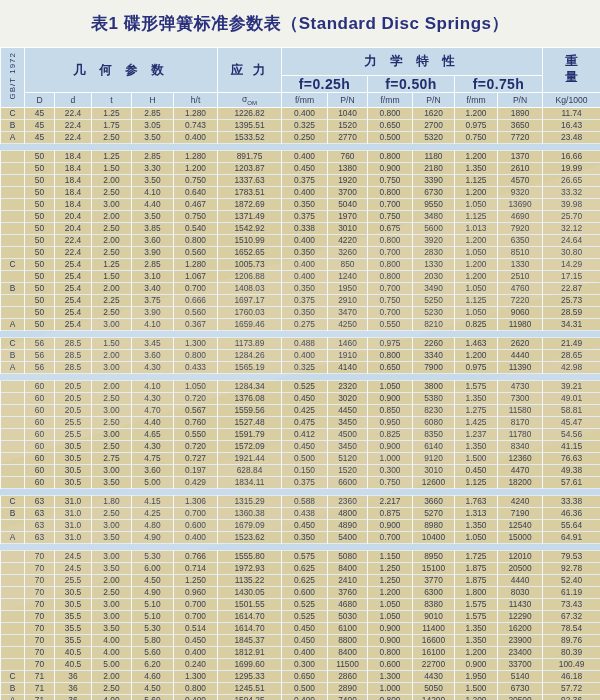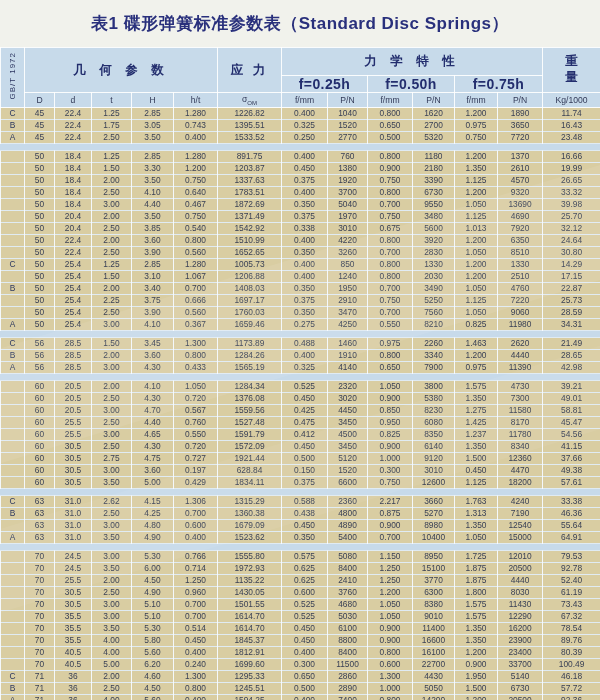--- a/index.html
+++ b/index.html
@@ -369,21 +369,21 @@
           <td class="lbl"></td>
           <td>50</td>
           <td>25.4</td>
           <td>2.50</td>
           <td>3.90</td>
           <td>0.560</td>
           <td>1760.03</td>
           <td>0.350</td>
           <td>3470</td>
           <td>0.700</td>
-          <td>7560</td>
+          <td>5230</td>
           <td>1.050</td>
           <td>9060</td>
           <td>28.59</td>
         </tr>
         <tr>
           <td class="lbl">A</td>
           <td>50</td>
           <td>25.4</td>
           <td>3.00</td>
           <td>4.10</td>
@@ -554,21 +554,21 @@
           <td>2.75</td>
           <td>4.75</td>
           <td>0.727</td>
           <td>1921.44</td>
           <td>0.500</td>
           <td>5120</td>
           <td>1.000</td>
           <td>9120</td>
           <td>1.500</td>
           <td>12360</td>
-          <td>37.66</td>
+          <td>76.63</td>
         </tr>
         <tr>
           <td class="lbl"></td>
           <td>60</td>
           <td>30.5</td>
           <td>3.00</td>
           <td>3.60</td>
           <td>0.197</td>
           <td>628.84</td>
           <td>0.150</td>
@@ -595,21 +595,21 @@
           <td>18200</td>
           <td>57.61</td>
         </tr>
         <tr class="sep">
           <td colspan="14"></td>
         </tr>
         <tr>
           <td class="lbl">C</td>
           <td>63</td>
           <td>31.0</td>
-          <td>2.62</td>
+          <td>1.80</td>
           <td>4.15</td>
           <td>1.306</td>
           <td>1315.29</td>
           <td>0.588</td>
           <td>2360</td>
           <td>2.217</td>
           <td>3660</td>
           <td>1.763</td>
           <td>4240</td>
           <td>33.38</td>

